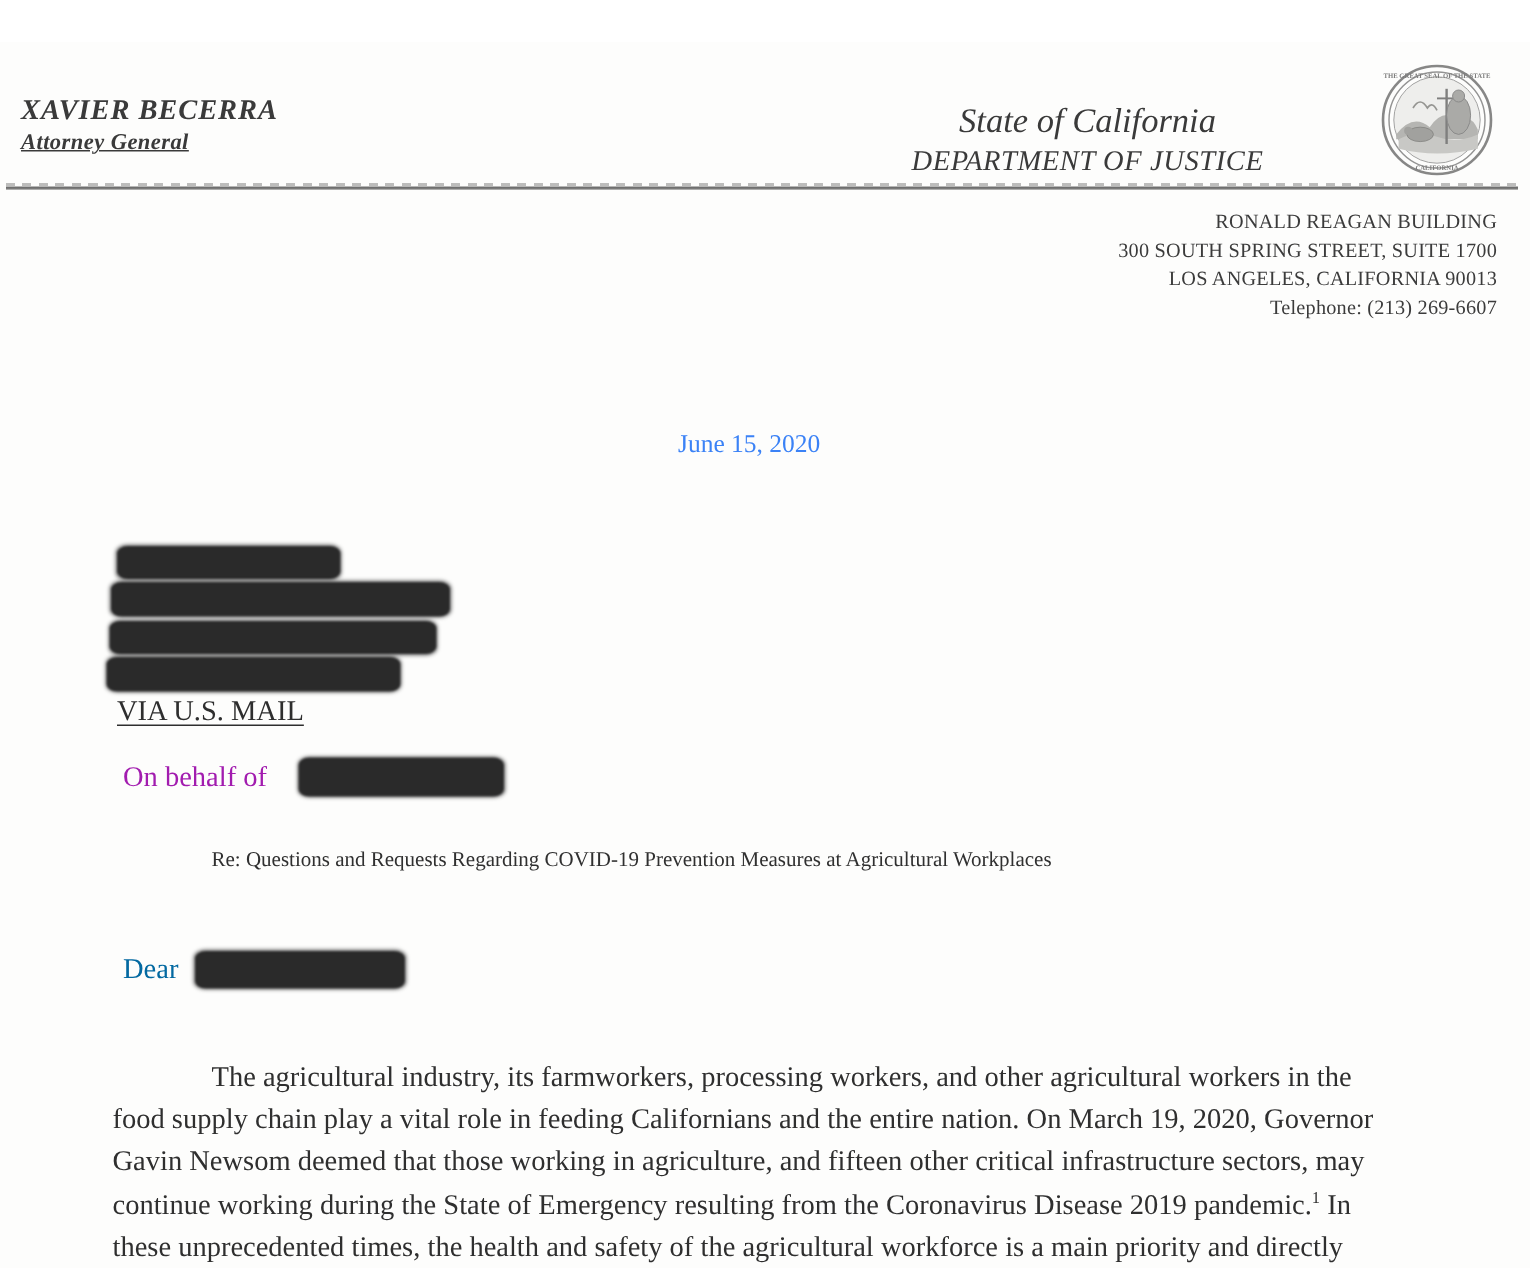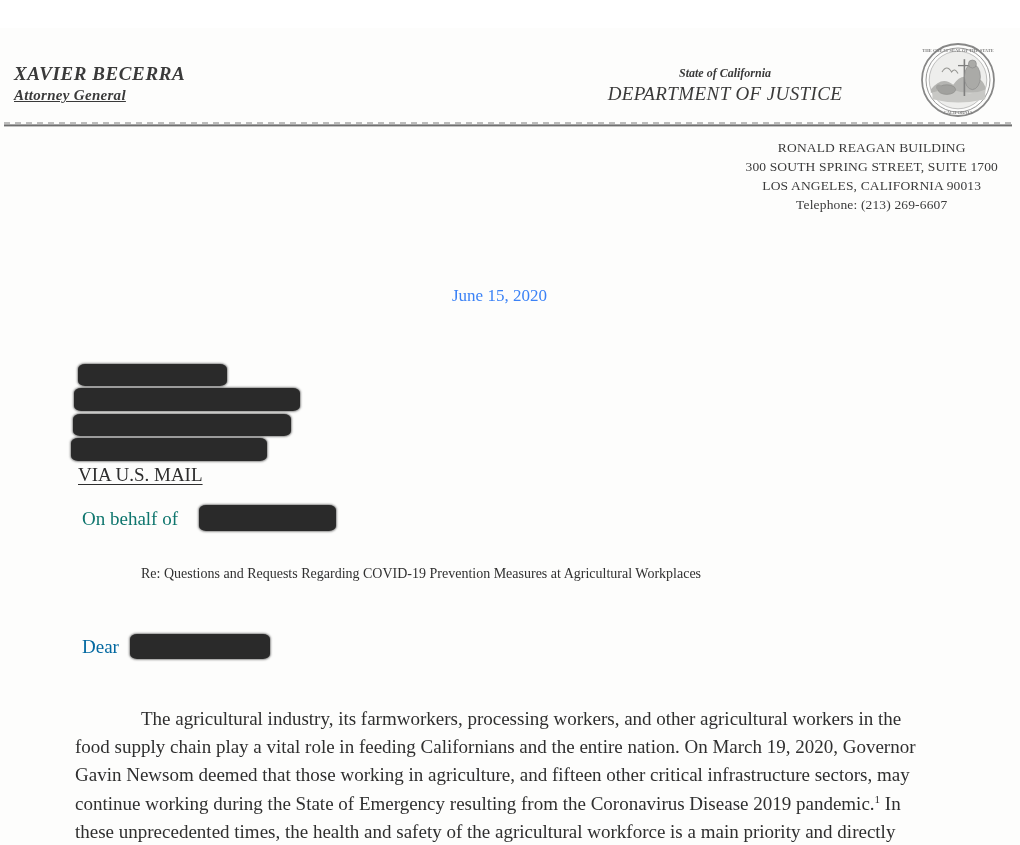--- a/index.html
+++ b/index.html
@@ -47,22 +47,22 @@
     position: absolute;
     left: 560px;
     top: 38px;
     width: 330px;
     text-align: center;
     line-height: 1.3;
     color: #3a3a3a;
   }
   .lh-state {
     font-style: italic;
-    font-weight: bold;
-    font-size: 12px;
+    font-weight: normal;
+    font-size: 23px;
   }
   .lh-dept {
     font-style: italic;
     font-weight: normal;
     font-size: 19px;
     letter-spacing: 0.4px;
   }
 
   
   .seal {
@@ -101,21 +101,21 @@
         rgba(110,110,110,0.45) 6px,
         rgba(255,255,255,0) 6px,
         rgba(255,255,255,0) 11px);
   }
 
   
   .address-block {
     position: absolute;
     right: 22px;
     top: 110px;
-    text-align: center;
+    text-align: right;
     font-size: 13.5px;
     line-height: 1.42;
     letter-spacing: 0.15px;
     color: #3b3b3b;
   }
   .address-block .line { white-space: nowrap; }
 
   
   .date-line {
     position: absolute;
@@ -142,21 +142,21 @@
     font-size: 19px;
     color: #2e2e2e;
     text-decoration: underline;
     text-underline-offset: 3px;
   }
   .on-behalf {
     position: absolute;
     left: 82px;
     top: 480px;
     font-size: 19px;
-    color: #0f766e;
+    color: #a21caf;
   }
   .re-block {
     position: absolute;
     left: 141px;
     top: 536px;
     width: 790px;
     font-size: 14px;
     line-height: 1.42;
     color: #303030;
   }

